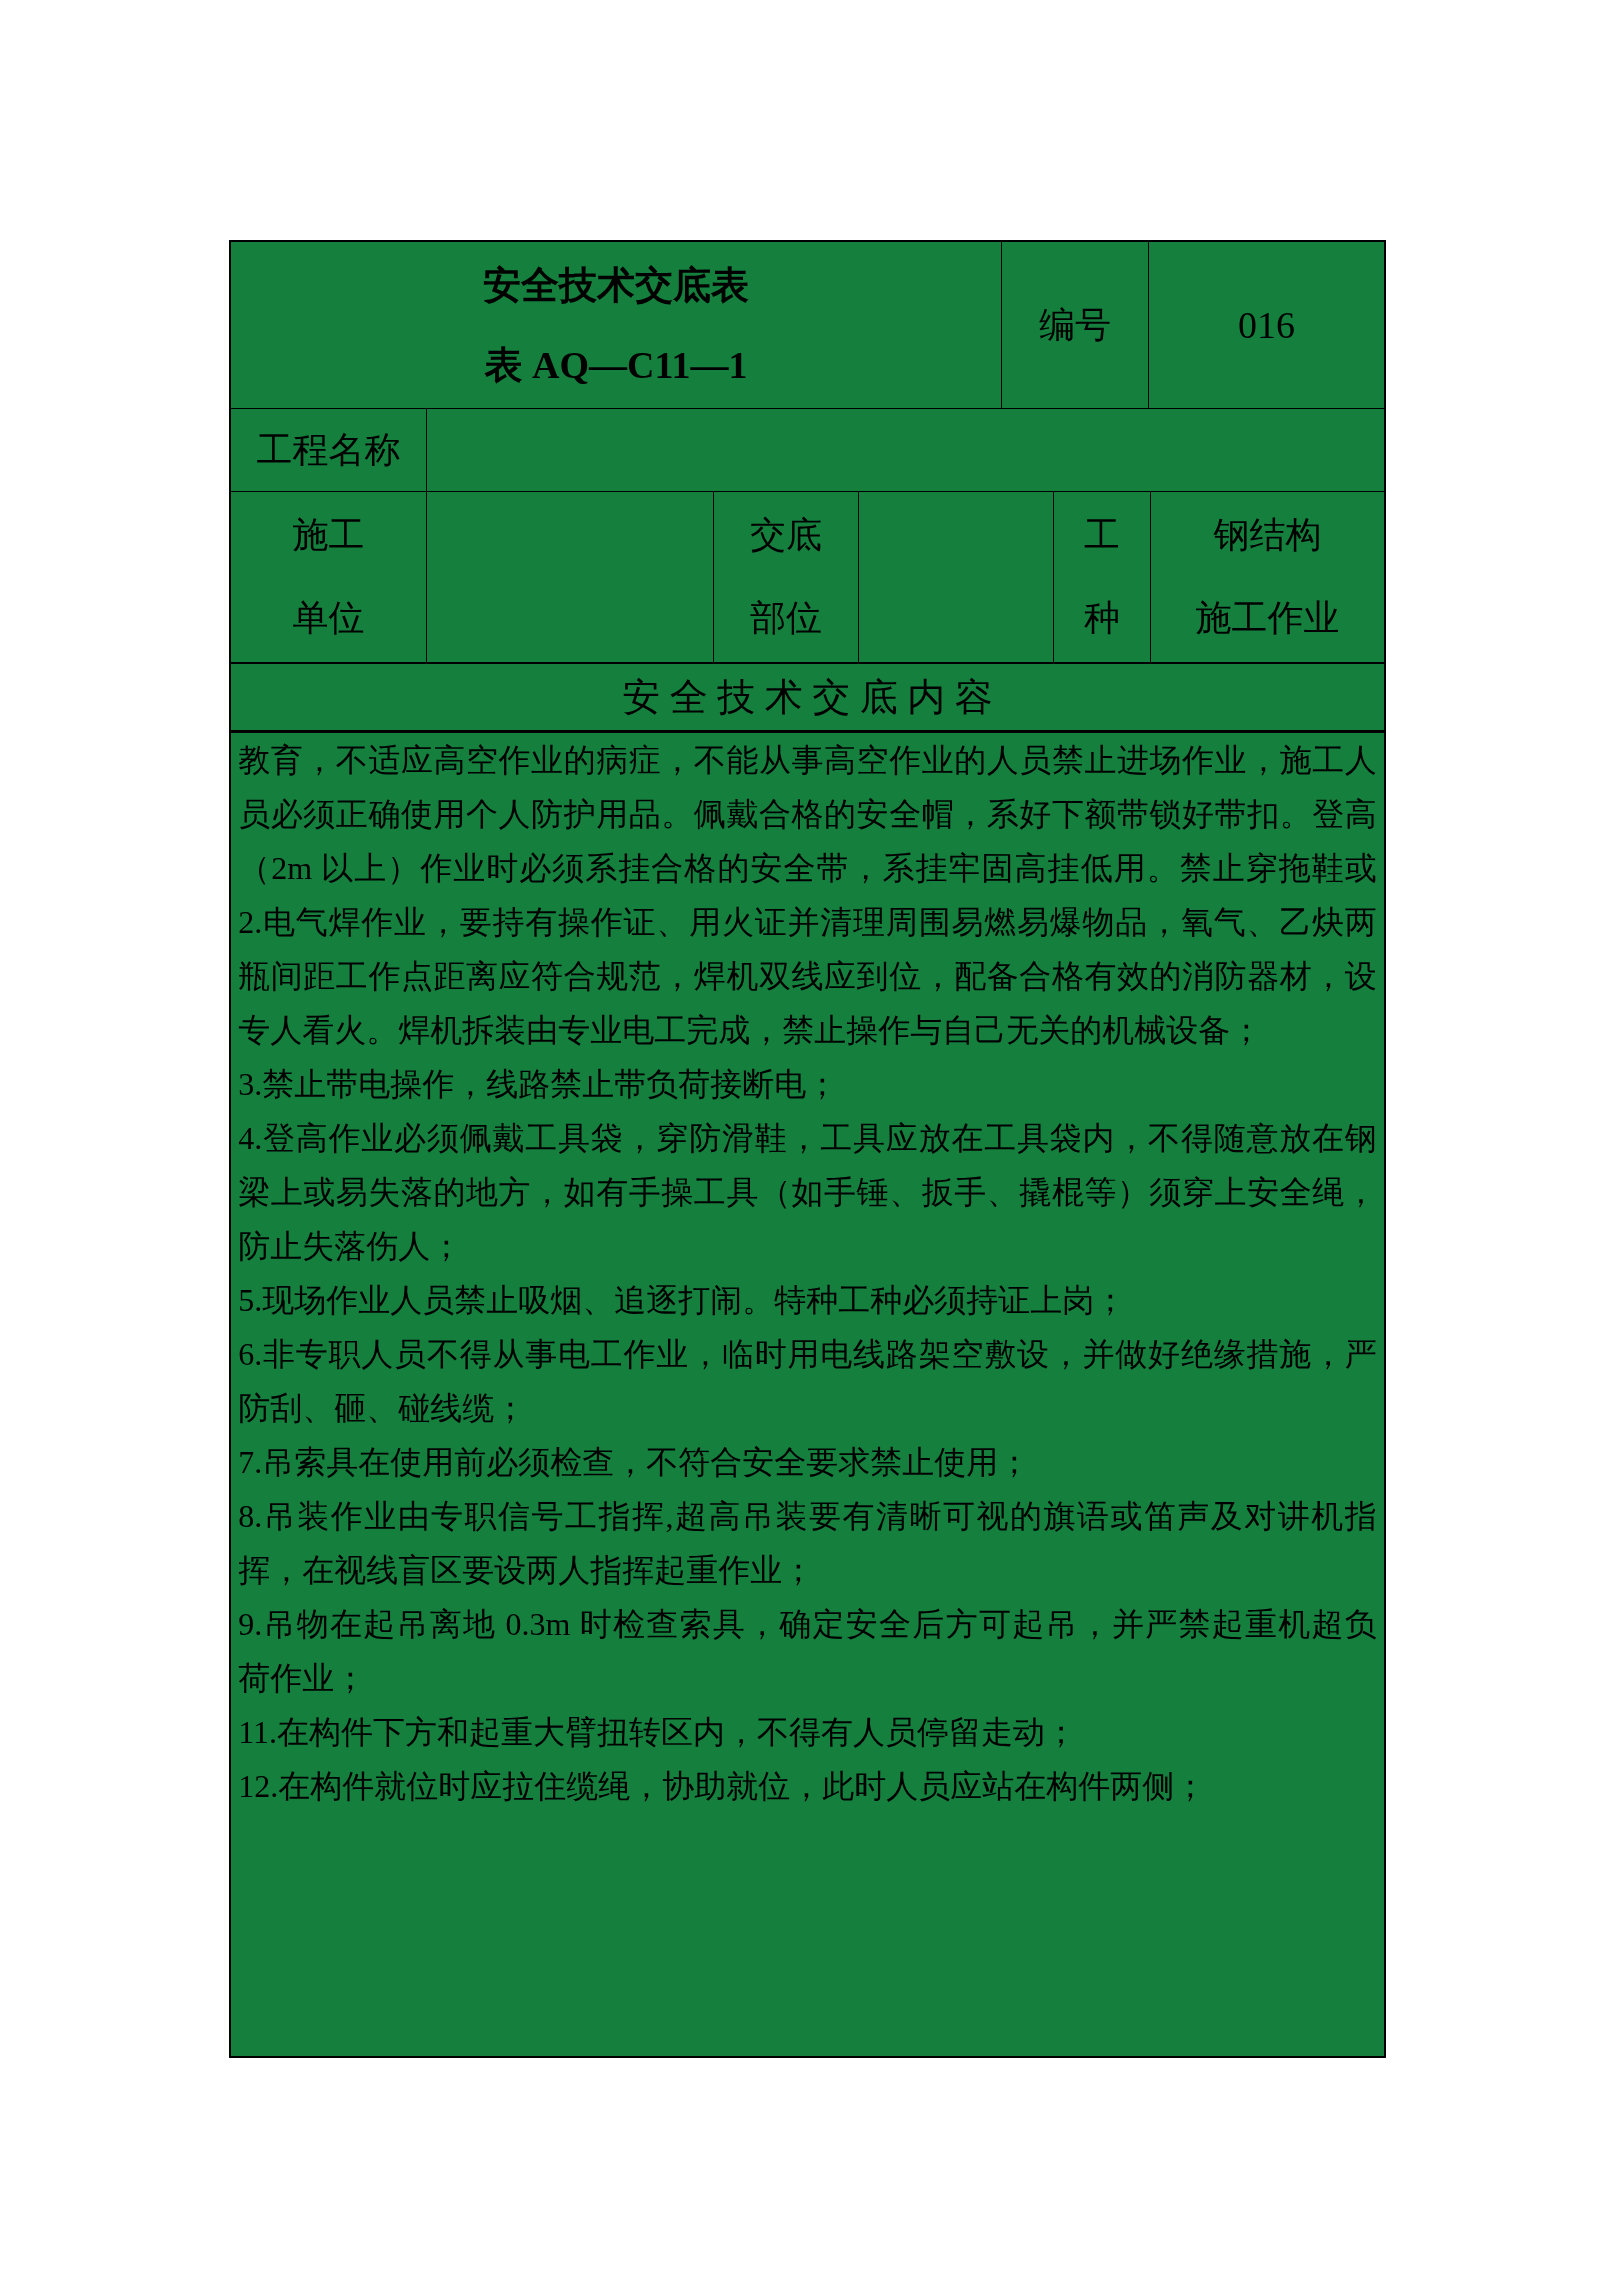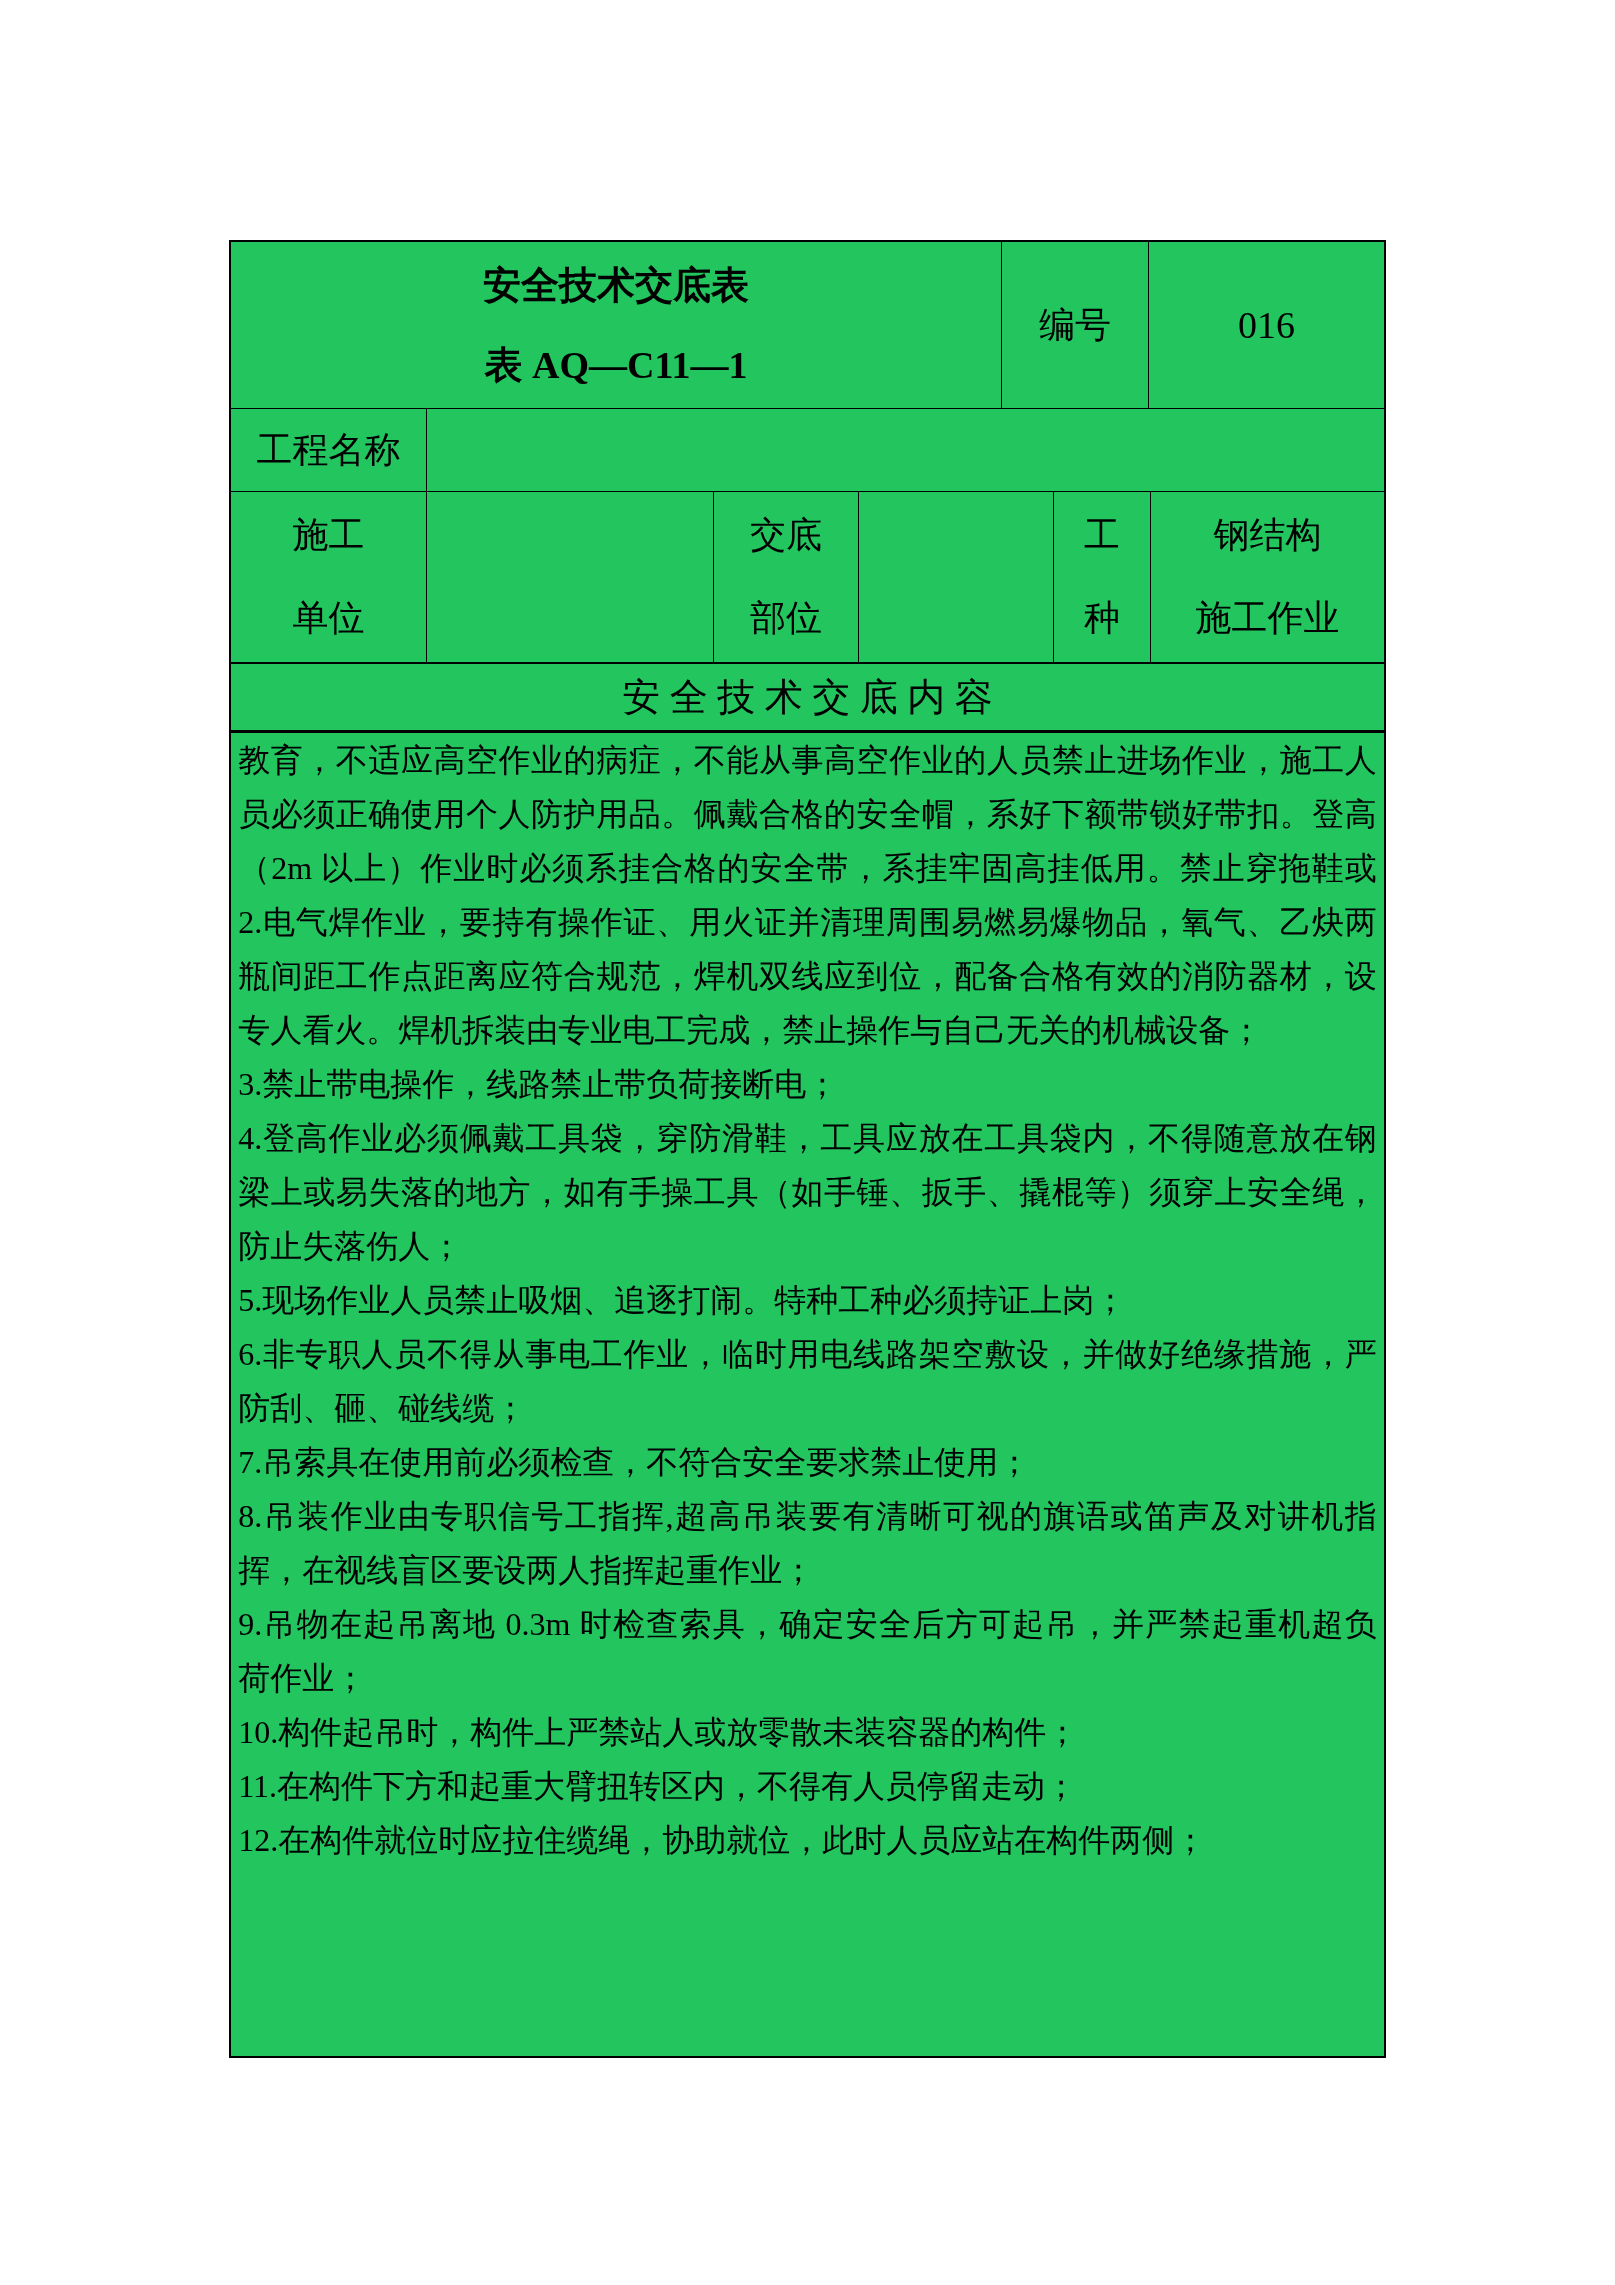--- a/index.html
+++ b/index.html
@@ -10,21 +10,21 @@
     font-family:"Liberation Serif","DejaVu Serif",serif;
     color:#000;
     overflow:hidden;
   }
   .doc-table{
     position:absolute;left:229px;top:240px;
     width:1157px;height:1818px;
     border:2.7px solid #000;
     box-sizing:border-box;
     display:flex;flex-direction:column;
-    background:#22c55e;
+    background:#15803d;
   }
   .row{display:flex;flex-direction:row;box-sizing:border-box;flex:0 0 auto;}
   .cell{box-sizing:border-box;display:flex;flex-direction:column;justify-content:center;align-items:center;overflow:hidden;}
   .cell.vline{border-right:1.8px solid #000;}
 
   
   .row-title{height:167px;border-bottom:1.8px solid #000;}
   .title-cell{flex:0 0 771px;align-items:center;}
   .title-line{line-height:80px;font-weight:bold;font-size:38px;white-space:pre;}
   .num-label-cell{flex:0 0 147px;font-size:36px;}
@@ -138,20 +138,19 @@
         <div class="cline just">梁上或易失落的地方，如有手操工具（如手锤、扳手、撬棍等）须穿上安全绳，</div>
         <div class="cline">防止失落伤人；</div>
         <div class="cline">5.现场作业人员禁止吸烟、追逐打闹。特种工种必须持证上岗；</div>
         <div class="cline just">6.非专职人员不得从事电工作业，临时用电线路架空敷设，并做好绝缘措施，严</div>
         <div class="cline">防刮、砸、碰线缆；</div>
         <div class="cline">7.吊索具在使用前必须检查，不符合安全要求禁止使用；</div>
         <div class="cline just">8.吊装作业由专职信号工指挥,超高吊装要有清晰可视的旗语或笛声及对讲机指</div>
         <div class="cline">挥，在视线盲区要设两人指挥起重作业；</div>
         <div class="cline just">9.吊物在起吊离地 0.3m 时检查索具，确定安全后方可起吊，并严禁起重机超负</div>
         <div class="cline">荷作业；</div>
-        <div class="cline">10.构件起吊时，构件上严禁站人或放零散未装容器的构件；</div>
         <div class="cline">11.在构件下方和起重大臂扭转区内，不得有人员停留走动；</div>
         <div class="cline">12.在构件就位时应拉住缆绳，协助就位，此时人员应站在构件两侧；</div>
       </div>
   </div>
 
 </div>
 
 
 </body></html>

